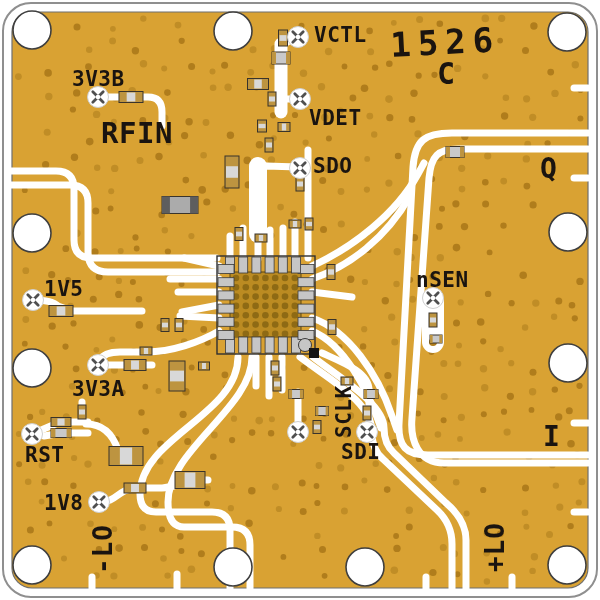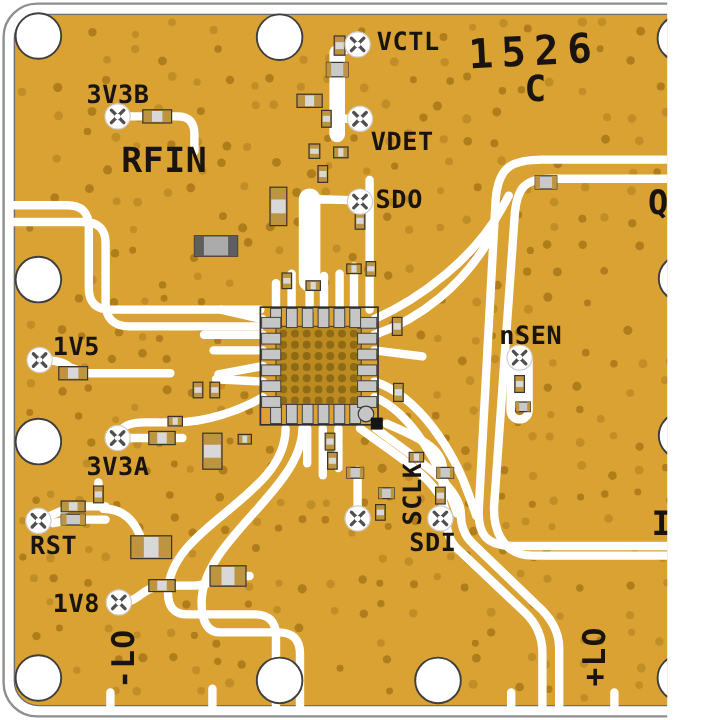--- a/index.html
+++ b/index.html
@@ -1,16 +1,16 @@
 <!DOCTYPE html>
 <html><head>
 <meta charset="utf-8">
 <style>
   html,body{margin:0;padding:0;background:#ffffff;}
-  .stage{width:556px;height:600px;position:relative;overflow:hidden;background:#ffffff;}
+  .stage{width:600px;height:600px;position:relative;overflow:hidden;background:#ffffff;border-radius:26px;}
   svg{display:block;}
   text{font-family:"DejaVu Sans Mono","Liberation Mono",monospace;font-weight:bold;}
 </style>
 </head>
 <body>
 
 <div class="stage">
   <svg id="board" width="600" height="600" viewBox="0 0 600 600">
     <g id="layer-board">
         <rect x="0" y="0" width="600" height="600" fill="#ffffff"></rect>

